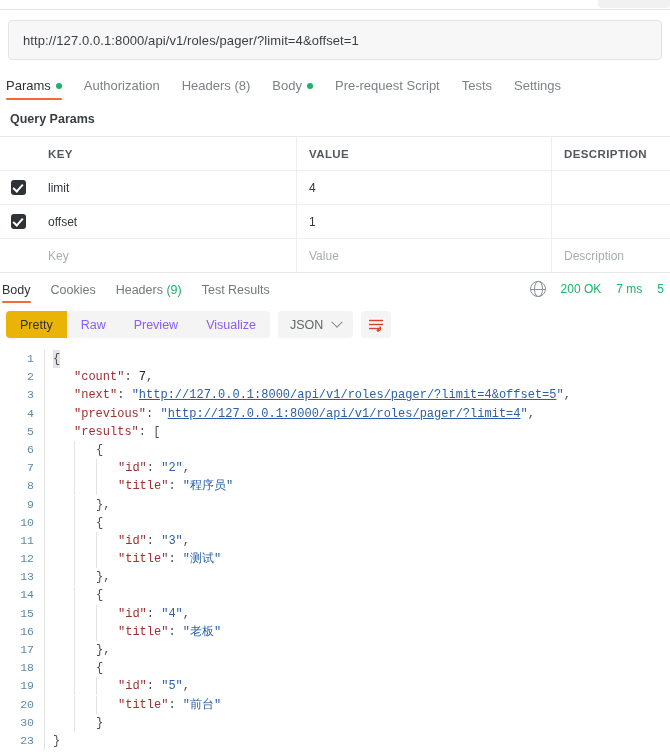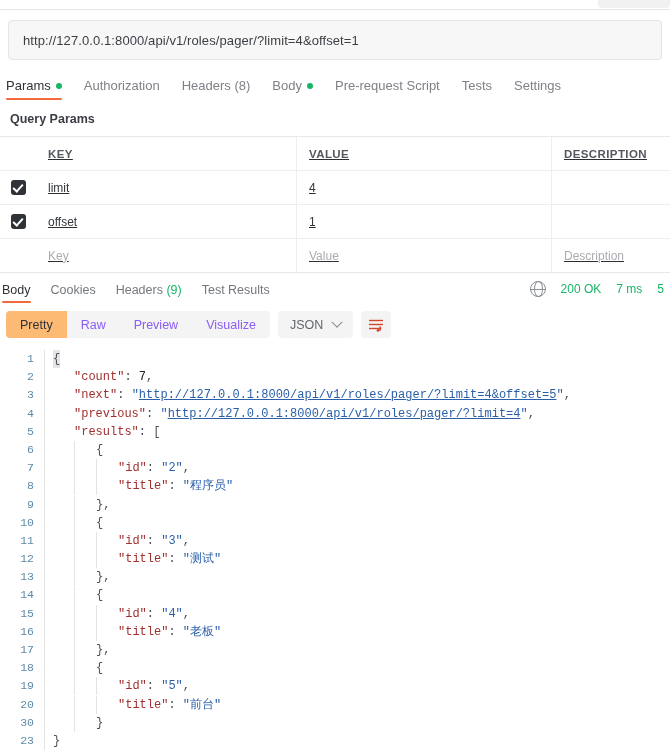--- a/index.html
+++ b/index.html
@@ -128,21 +128,20 @@
   
   .params-table {
     margin-top: 10px;
     border-top: 1px solid #e8e8e8;
     border-bottom: 1px solid #e8e8e8;
   }
   .ptr {
     display: flex;
     height: 33px;
     border-bottom: 1px solid #eeeeee;
-    text-decoration: underline;
   }
   .ptr:last-child { border-bottom: none; }
   .pcell {
     display: flex;
     align-items: center;
     box-sizing: border-box;
     border-right: 1px solid #eeeeee;
     font-size: 12px;
     padding-left: 12px;
     overflow: hidden;
@@ -263,21 +262,21 @@
     height: 27px;
   }
   .seg-item {
     display: flex;
     align-items: center;
     padding: 0 14px;
     font-size: 12.5px;
     color: #8b5cf6;
   }
   .seg-item.active {
-    background: #fdba74;
+    background: #eab308;
     color: #2f3337;
   }
   .fmt-box {
     display: flex;
     align-items: center;
     gap: 10px;
     background: #f4f4f5;
     border-radius: 4px;
     height: 27px;
     padding: 0 12px;

